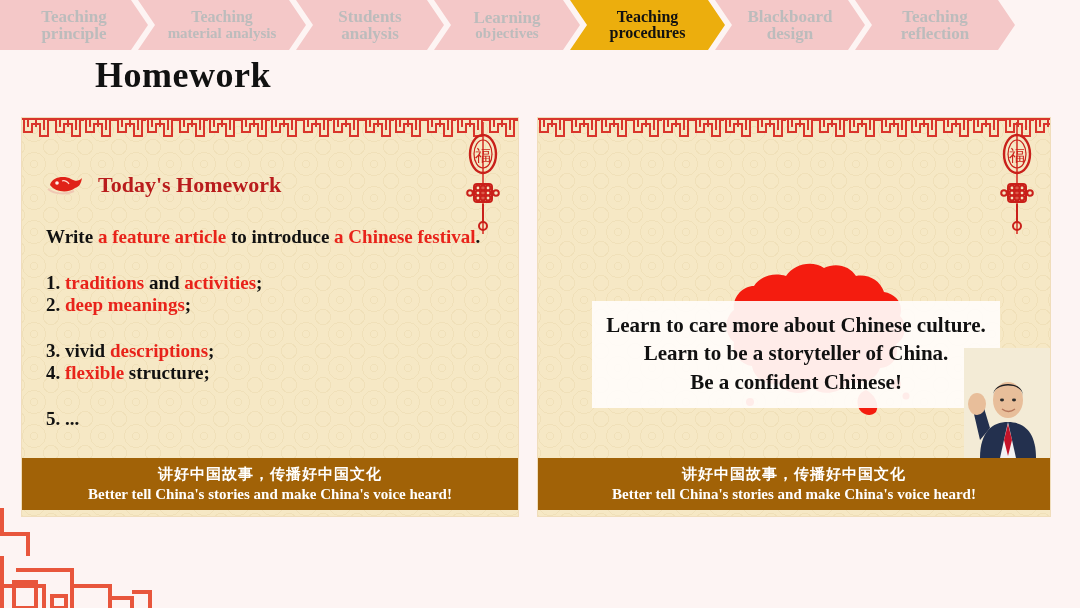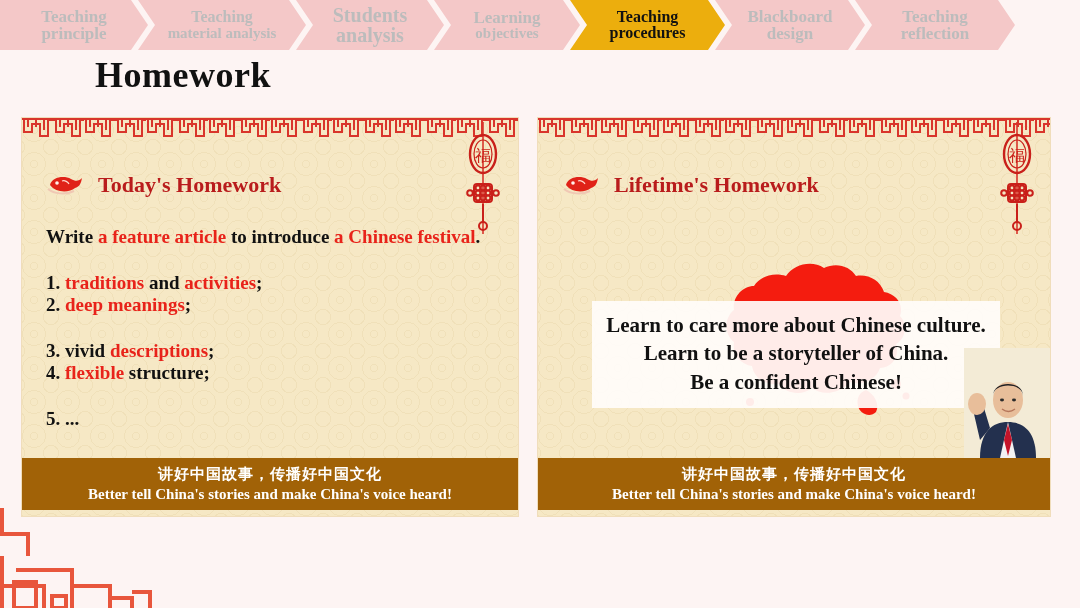--- a/index.html
+++ b/index.html
@@ -24,21 +24,21 @@
   .chev:first-child{
     -webkit-clip-path:polygon(0 0, calc(100% - 17px) 0, 100% 50%, calc(100% - 17px) 100%, 0 100%);
     clip-path:polygon(0 0, calc(100% - 17px) 0, 100% 50%, calc(100% - 17px) 100%, 0 100%);
   }
   .chev .l1,.chev .l2{display:block;}
   .chev.active{background:#ECAE0D;color:#111;z-index:5;}
   .chev.c0{width:148px;font-size:17px;}
   .chev.c1{width:168px;}
   .chev.c1 .l1{font-size:16px;}
   .chev.c1 .l2{font-size:15px;}
-  .chev.c2{width:148px;font-size:20px;}
+  .chev.c2{width:148px;font-size:17px;}
   .chev.c3{width:146px;}
   .chev.c3 .l1{font-size:17px;}
   .chev.c3 .l2{font-size:15px;}
   .chev.c4{width:155px;font-size:16px;}
   .chev.c5{width:150px;font-size:17px;}
   .chev.c6{width:160px;font-size:17px;}
 
   
   #title{
     position:absolute;left:95px;top:54px;
@@ -269,31 +269,20 @@
           <circle cx="26" cy="76" r="2.4"></circle>
         <circle cx="8" cy="71" r="2.8"></circle>
           <circle cx="34" cy="71" r="2.8"></circle>
       </g>
       <path d="M21 82 L21 100" stroke="#C9201A" stroke-width="2"></path>
       <circle cx="21" cy="104" r="4" fill="none" stroke="#C9201A" stroke-width="2"></circle>
     </svg>
   </div>
 
   <div class="card-body">
-    <div class="cardhead">
-      <span class="fish">
-        <svg width="38" height="24" viewBox="0 0 38 24">
-          <path d="M4 12 C6 4, 18 2, 25 6 C30 9, 33 8, 36 5 C35 11, 33 14, 29 15 C23 20, 10 20, 4 12 Z" fill="#E02218"></path>
-          <path d="M2 16 C8 21, 20 22, 28 18" fill="none" stroke="#F0C8B4" stroke-width="2"></path>
-          <circle cx="11" cy="10" r="1.8" fill="#FFF2EC"></circle>
-          <path d="M16 8 C19 7, 22 9, 23 11" fill="none" stroke="#FFD9CE" stroke-width="1.2"></path>
-        </svg>
-      </span>
-      <span class="ht">Lifetime's Homework</span>
-    </div>
 
     <div id="chinamap">
       <svg width="250" height="190" viewBox="0 0 250 190">
         <path fill="#F41C0F" d="M96 22 C104 10, 122 6, 134 14 C146 8, 160 12, 166 22
           C178 20, 190 26, 194 38 C206 40, 214 50, 210 62 C218 70, 216 84, 206 90
           C210 102, 202 114, 190 114 C186 126, 172 132, 160 128 C150 140, 132 142, 122 134
           C112 142, 96 140, 90 130 C76 132, 64 124, 62 112 C50 110, 42 100, 44 88
           C34 80, 34 64, 44 56 C42 44, 52 32, 64 32 C70 22, 84 18, 96 22 Z"></path>
         <path fill="#F41C0F" d="M176 136 C184 140, 190 150, 186 158 C180 164, 170 160, 168 152 C166 144, 170 138, 176 136 Z"></path>
         <circle cx="206" cy="130" r="5" fill="#F41C0F"></circle>

